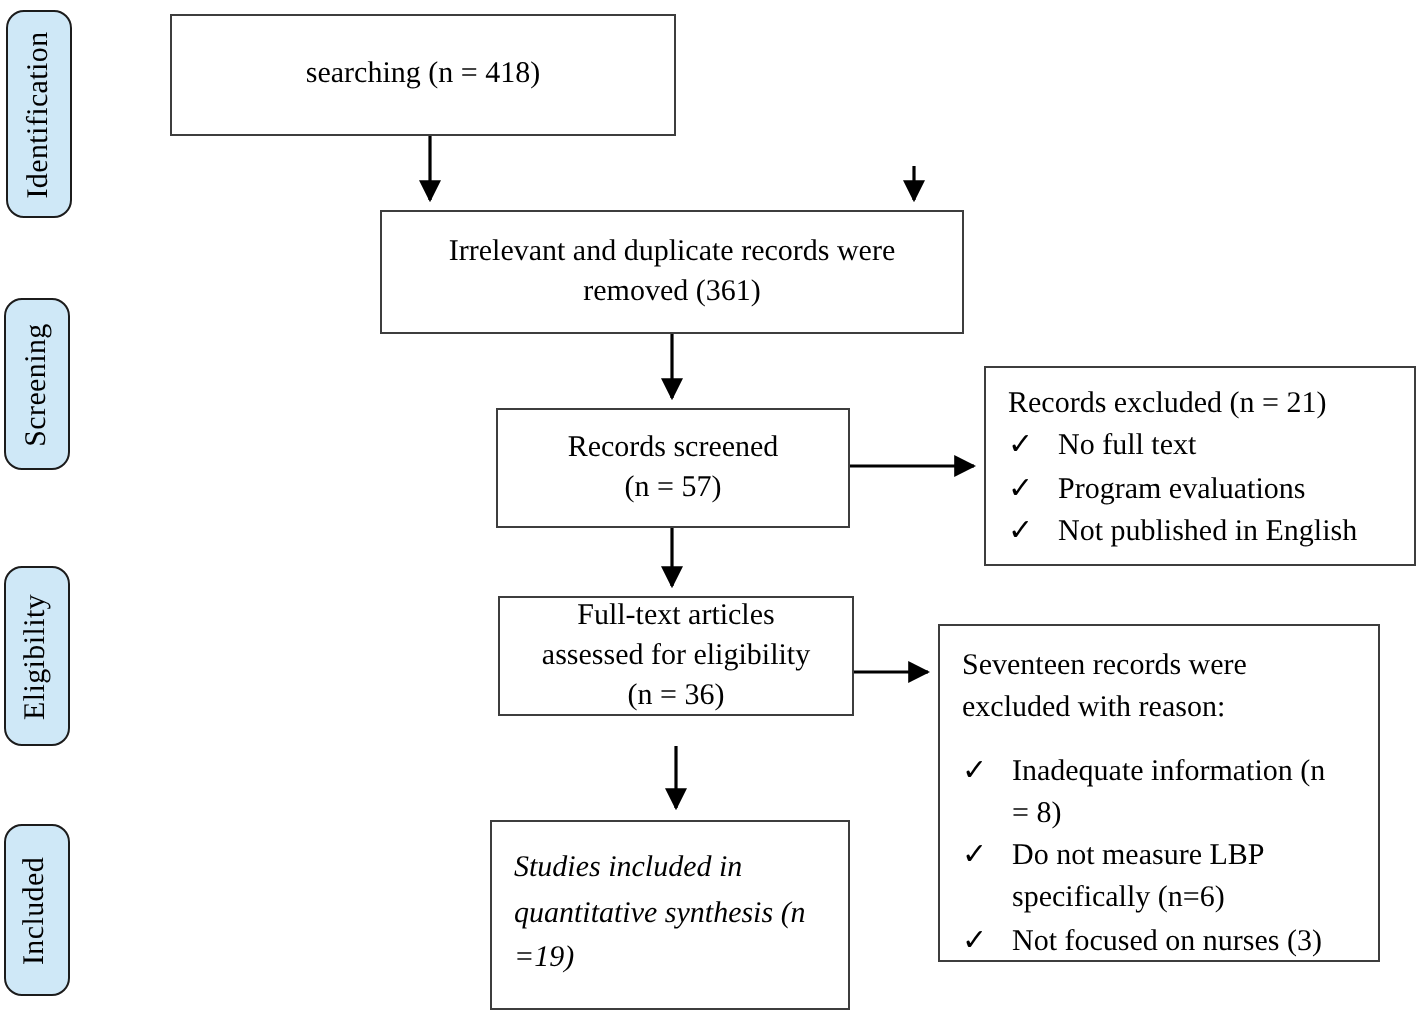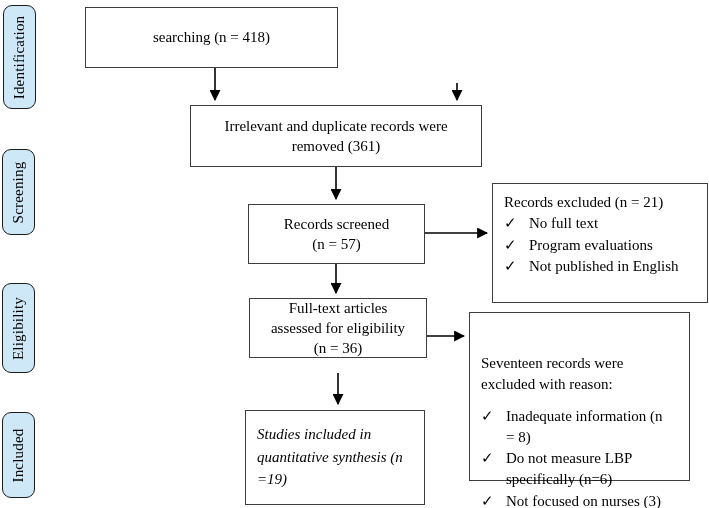--- a/index.html
+++ b/index.html
@@ -49,24 +49,24 @@
   
   #stage-identification { left:3px;  top:5px;   width:33px; height:104px; }
   #stage-screening      { left:2px;  top:149px; width:33px; height:86px;  }
   #stage-eligibility    { left:2px;  top:283px; width:33px; height:90px;  }
   #stage-included       { left:2px;  top:412px; width:33px; height:86px;  }
 
   #box-database   { left:85px;  top:7px;   width:253px; height:61px; }
   #box-additional { left:353px; top:6px;   width:302px; height:77px; }
   #box-removed    { left:190px; top:105px; width:292px; height:62px; }
   #box-screened   { left:248px; top:204px; width:177px; height:60px; }
-  #box-excluded   { left:492px; top:183px; width:216px; height:120px; padding:8px 6px 6px 11px; }
+  #box-excluded   { left:492px; top:183px; width:216px; height:100px; padding:8px 6px 6px 11px; }
   #box-fulltext   { left:249px; top:298px; width:178px; height:60px; }
   #box-reasons    { left:469px; top:312px; width:221px; height:169px; padding:10px 16px 6px 11px; }
-  #box-reasons .title-block { margin-bottom:10px;margin-top:30px; }
+  #box-reasons .title-block { margin-bottom:10px; }
   #box-included-studies { left:245px; top:410px; width:180px; height:95px; padding:12px 6px 0 11px; line-height:1.5;font-style:italic; }
 </style>
 </head>
 <body>
 
 <div class="canvas">
 
   <svg class="arrows" width="709" height="508" viewBox="0 0 709 508">
     <defs>
       <marker id="ah" viewBox="0 0 10 10" markerWidth="11" markerHeight="11" refX="9" refY="5" orient="auto" markerUnits="userSpaceOnUse">

